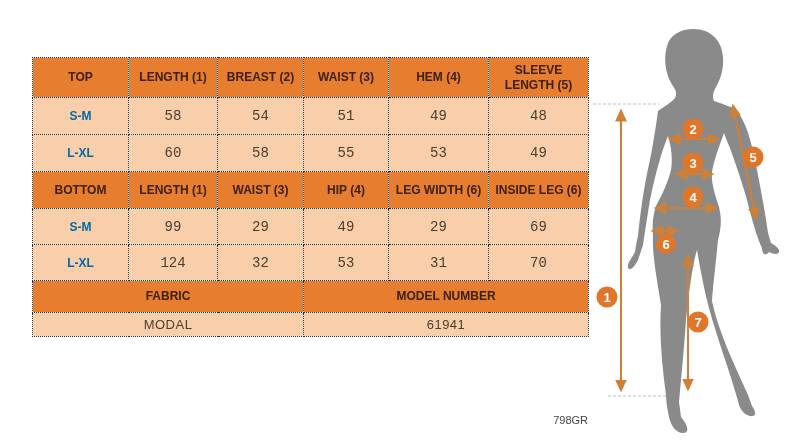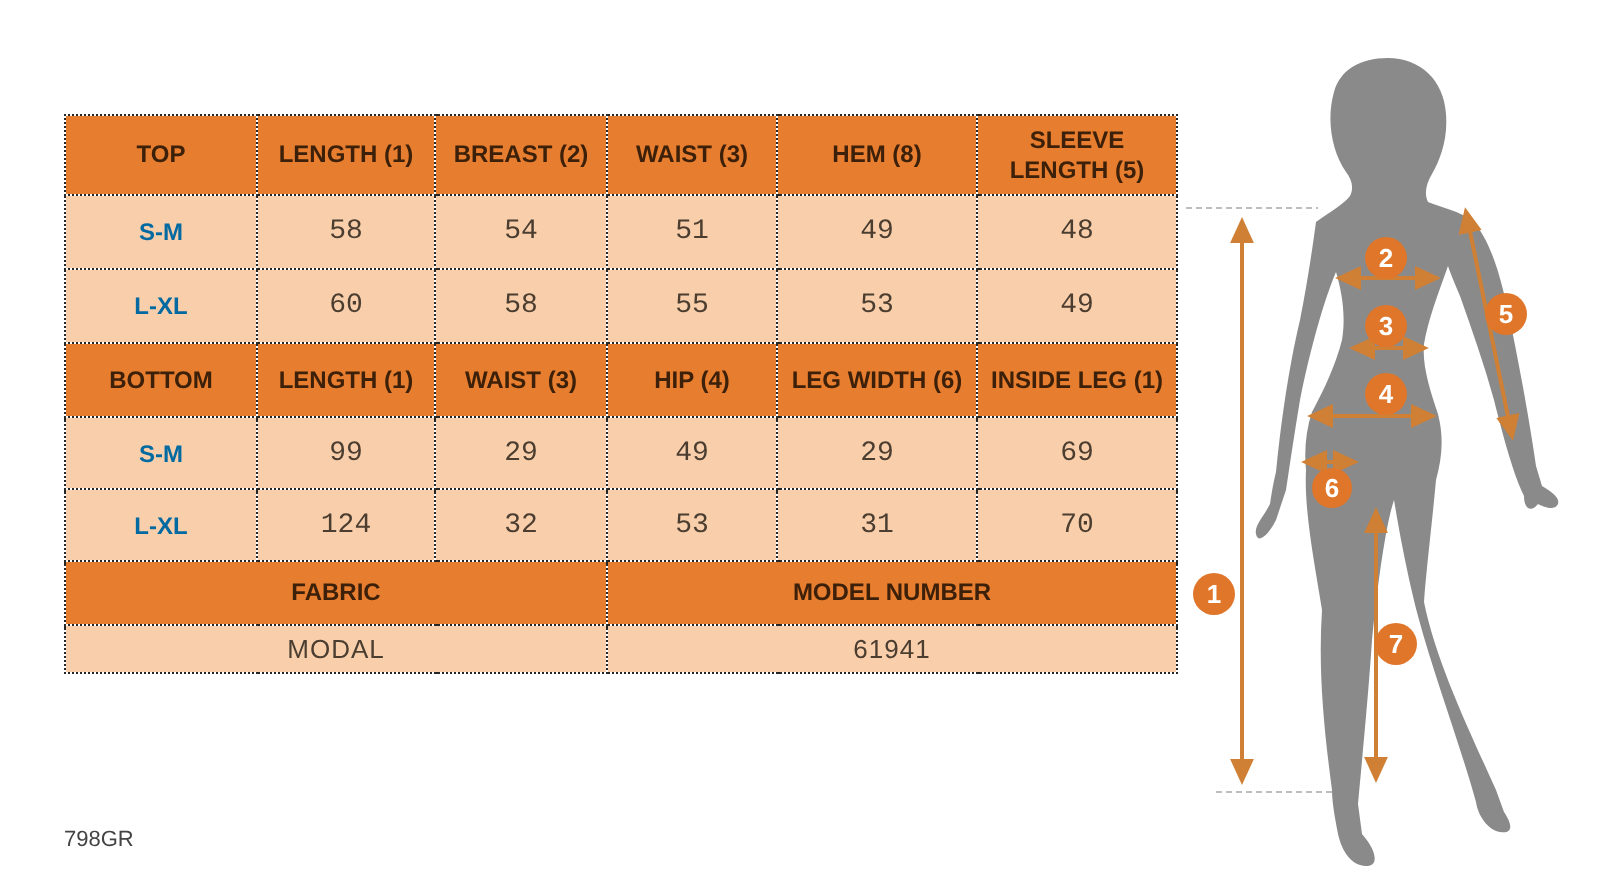--- a/index.html
+++ b/index.html
@@ -31,21 +31,21 @@
     background:#e77d2e;color:#3c2009;
     font-weight:bold;font-size:12px;line-height:1.25;
   }
   .peach{background:#f9cfab;}
   .size-label{font-weight:bold;font-size:12px;color:#0369a1;}
   .num{font-size:14px;color:#4b3d30;font-family:Liberation Mono, monospace;}
   .fabric-val{font-size:13px;color:#4b3d30;letter-spacing:.5px;}
 
   .footnote{
     position:absolute;left:32px;top:414px;width:556px;
-    text-align:left;font-size:11px;color:#444;
+    text-align:right;font-size:11px;color:#444;
   }
 
   
   .diagram{position:absolute;left:590px;top:0;width:210px;height:444px;}
   .marker-num{
     font-family:"Liberation Sans", sans-serif;
     font-weight:bold;font-size:13px;fill:#ffffff;
     text-anchor:middle;
   }
 </style>
@@ -63,21 +63,21 @@
         <col style="width:100px">
         <col style="width:100px">
     </colgroup>
     <tbody>
 
     <tr class="r-h1">
       <td class="orange">TOP</td>
       <td class="orange">LENGTH (1)</td>
       <td class="orange">BREAST (2)</td>
       <td class="orange">WAIST (3)</td>
-      <td class="orange">HEM (8)</td>
+      <td class="orange">HEM (4)</td>
       <td class="orange">SLEEVE LENGTH (5)</td>
     </tr>
 
     <tr class="r-data">
       <td class="peach size-label">S-M</td>
       <td class="peach num">58</td>
       <td class="peach num">54</td>
       <td class="peach num">51</td>
       <td class="peach num">49</td>
       <td class="peach num">48</td>
@@ -90,21 +90,21 @@
       <td class="peach num">53</td>
       <td class="peach num">49</td>
     </tr>
 
     <tr class="r-h2">
       <td class="orange">BOTTOM</td>
       <td class="orange">LENGTH (1)</td>
       <td class="orange">WAIST (3)</td>
       <td class="orange">HIP (4)</td>
       <td class="orange">LEG WIDTH (6)</td>
-      <td class="orange">INSIDE LEG (1)</td>
+      <td class="orange">INSIDE LEG (6)</td>
     </tr>
 
     <tr class="r-data2">
       <td class="peach size-label">S-M</td>
       <td class="peach num">99</td>
       <td class="peach num">29</td>
       <td class="peach num">49</td>
       <td class="peach num">29</td>
       <td class="peach num">69</td>
     </tr>

